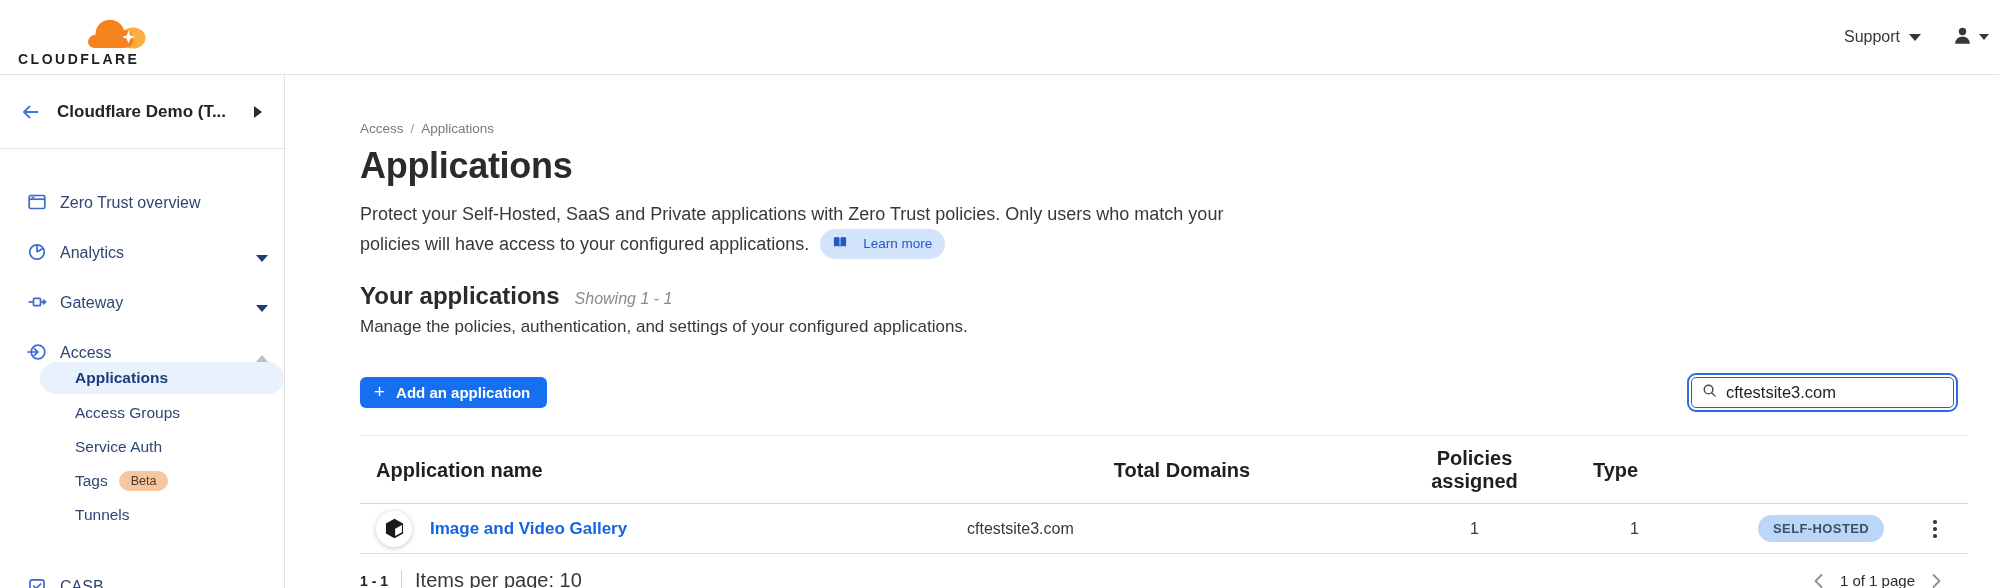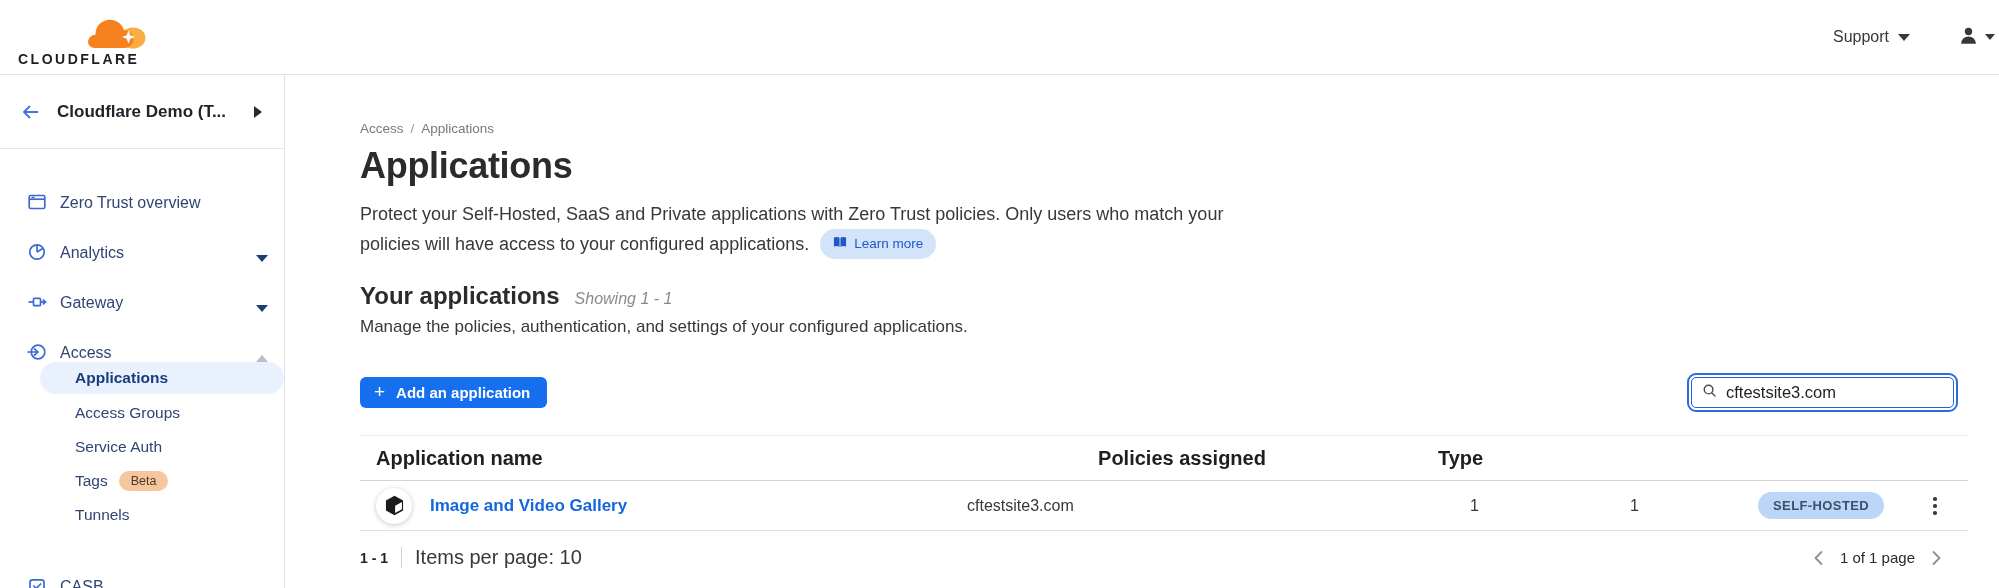--- a/index.html
+++ b/index.html
@@ -18,22 +18,22 @@
     background: #fff; border-bottom: 1px solid #e2e2e2;
     display: flex; align-items: center;
   }
   .logo { margin-left: 18px; width: 135px; position: relative; height: 52px; }
   .logo-cloud { position: absolute; left: 68px; top: 6px; }
   .logo-word {
     position: absolute; left: 0; top: 40px;
     font-size: 14px; font-weight: 700; letter-spacing: 2.5px; color: #1f1f1f;
   }
   .topbar-right {
-    margin-left: auto; display: flex; align-items: center; gap: 49px;
-    padding-right: 4px;
+    margin-left: auto; display: flex; align-items: center; gap: 32px;
+    padding-right: 10px;
   }
   .support { display: flex; align-items: center; gap: 9px; font-size: 16px; color: #36393a; cursor: pointer; }
   .caret-down {
     width: 0; height: 0;
     border-left: 6px solid transparent; border-right: 6px solid transparent;
     border-top: 7px solid #36393a;
   }
   .user-menu { display: flex; align-items: center; gap: 7px; cursor: pointer; }
   .user-menu .caret-down { border-top-color: #36393a; border-left-width: 5px; border-right-width: 5px; border-top-width: 6px; }
 
@@ -87,21 +87,21 @@
   .sicon { flex: 0 0 20px; display: flex; }
 
   
   .main { position: absolute; top: 75px; left: 317px; right: 0; bottom: 0; padding: 46px 0 0 43px; }
   .breadcrumb { font-size: 13.5px; color: #797979; margin-bottom: 9px; }
   .breadcrumb span.sep { margin: 0 7px; color: #9a9a9a; }
   .crumb { cursor: pointer; }
   .page-title { font-size: 36px; font-weight: 700; color: #2b2b2b; letter-spacing: -0.3px; margin-bottom: 13px; }
   .page-desc { font-size: 18px; line-height: 1.62; color: #36393a; max-width: 885px; margin-bottom: 23px; }
   .learn-more {
-    display: inline-flex; align-items: center; gap: 7px; vertical-align: 2px;
+    display: inline-flex; align-items: center; gap: 16px; vertical-align: 2px;
     background: #d3e4fa; color: #2158c4; font-size: 13.5px;
     padding: 4px 13px; border-radius: 999px; margin-left: 6px; cursor: pointer;
   }
   .section-head { display: flex; align-items: baseline; gap: 15px; margin-bottom: 7px; }
   .section-title { font-size: 24px; font-weight: 700; color: #2b2b2b; }
   .section-showing { font-size: 16px; font-style: italic; color: #8a8a8a; }
   .section-sub { font-size: 17px; color: #36393a; margin-bottom: 40px; }
 
   .content-block { width: 1608px; }
   .toolbar { display: flex; align-items: center; justify-content: space-between; }
@@ -320,20 +320,21 @@
               <path d="M10.6 10.6 L14 14"></path>
           </svg>
         </span>
         <input type="text" value="cftestsite3.com" style="">
       </div>
     </div>
 
     <div class="apps-table">
       <div class="t-grid t-head">
         <div class="th-name">Application name</div>
+        <div class="col-center">Total Domains</div>
         <div class="col-center">Policies assigned</div>
         <div class="th-type">Type</div>
         <div></div>
       </div>
 
       <div class="t-grid t-row">
         <div class="cell-name">
           <span class="app-icon-circle">
             <svg width="19" height="21" viewBox="0 0 24 26">
               <path fill="#1b1b1b" d="M12 0.8 L22.8 6.8 V19.2 L12 25.2 L1.2 19.2 V6.8 Z"></path>

